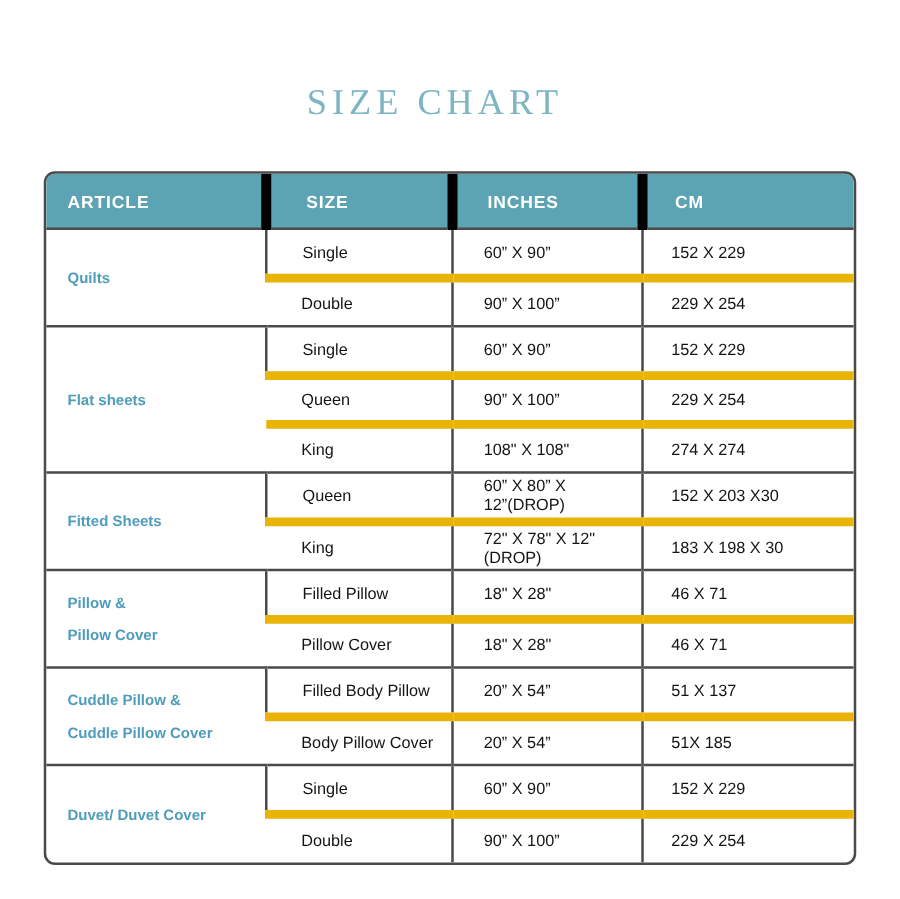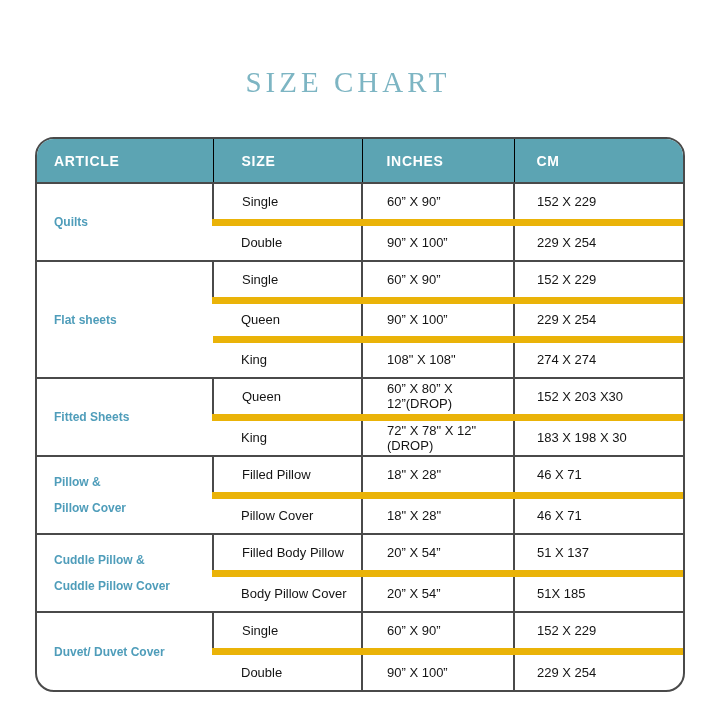--- a/index.html
+++ b/index.html
@@ -23,36 +23,36 @@
     font-size: 29px;
     letter-spacing: 4px;
     color: #7db5c3;
   }
   .table-wrap {
     position: absolute;
     left: 35px;
     top: 137px;
     width: 650px;
     border: 2px solid #4a4a4a;
-    border-radius: 19px;
+    border-radius: 9px;
     overflow: hidden;
     background: #ffffff;
   }
   table {
     border-collapse: collapse;
     table-layout: fixed;
     width: 100%;
   }
   col.c-article { width: 176px; }
   col.c-size    { width: 149px; }
   col.c-inches  { width: 152px; }
   col.c-cm      { width: 169px; }
 
   th, td { text-align: left; vertical-align: middle; }
-  th + th, td + td, td.vline { border-left: 1px solid #000000; }
+  th + th, td + td, td.vline { border-left: 8px solid #000000; }
   
   tr > .size-cell, tr > .inches-cell, tr > .cm-cell { border-left: 2px solid #4a4a4a; }
   tr > .size-cell:first-child { border-left: none; }
 
   thead th {
     height: 44px;
     background: #5ca4b3;
     color: #ffffff;
     font-size: 14px;
     font-weight: 700;

